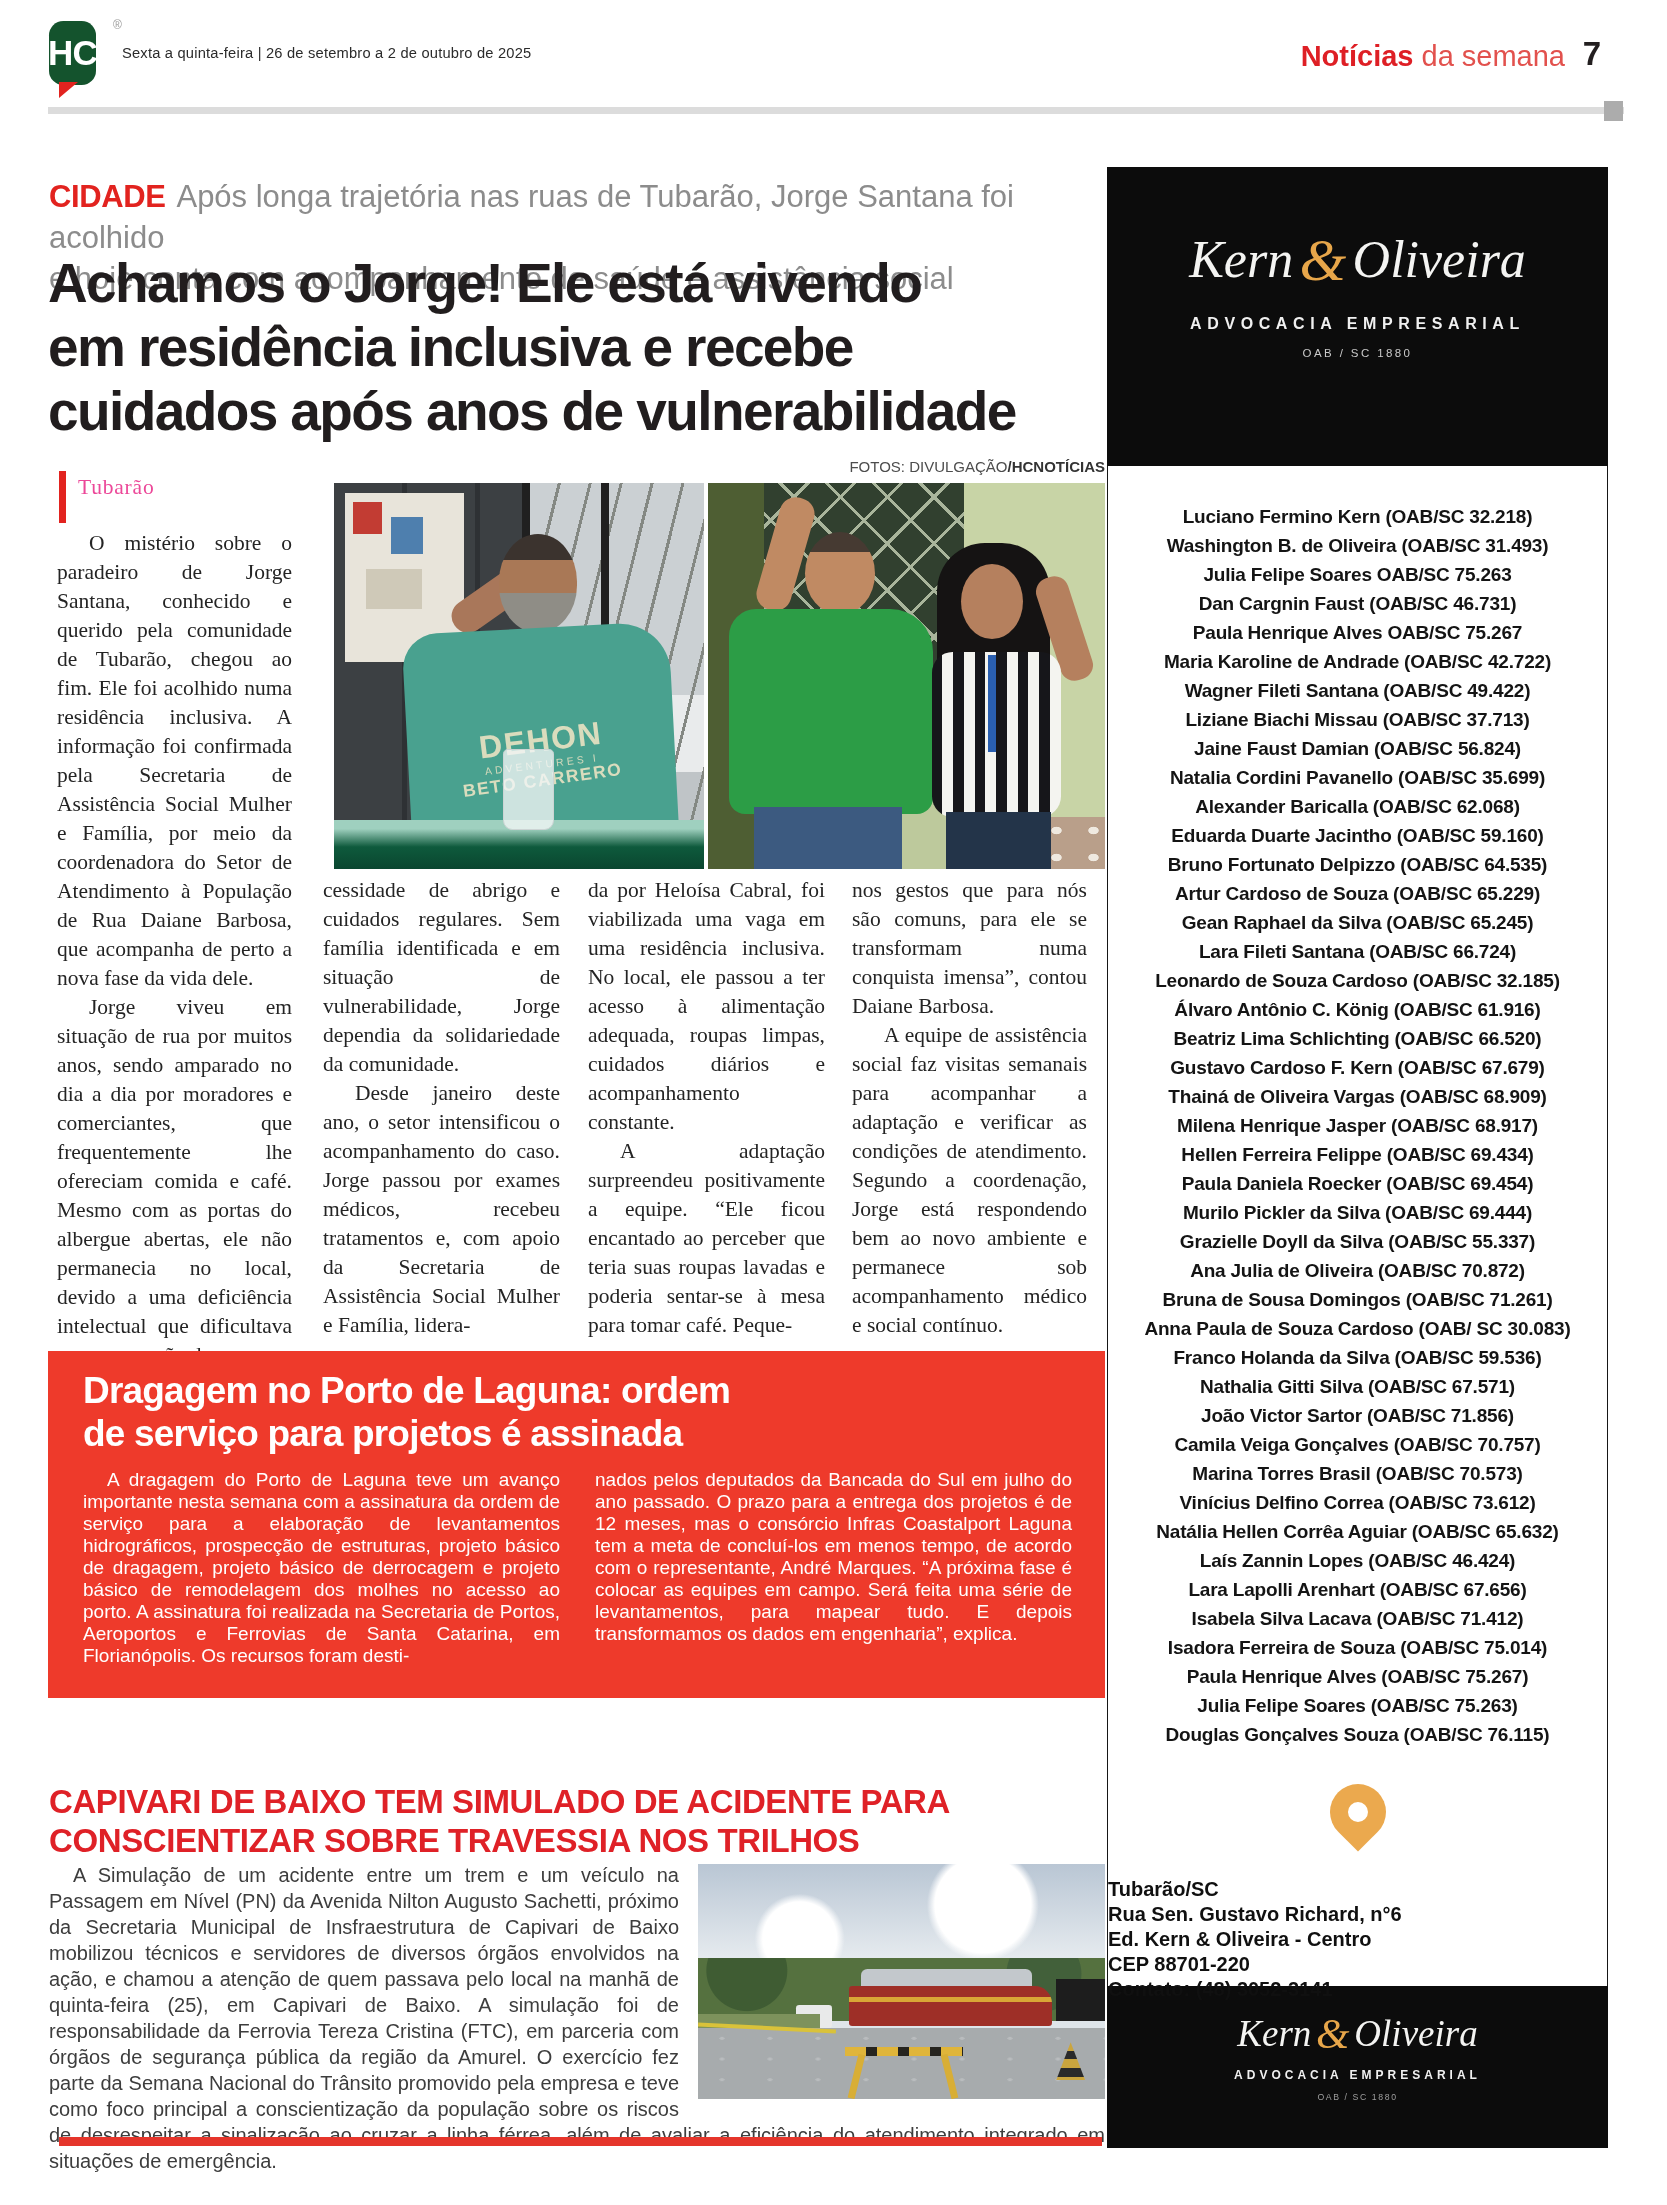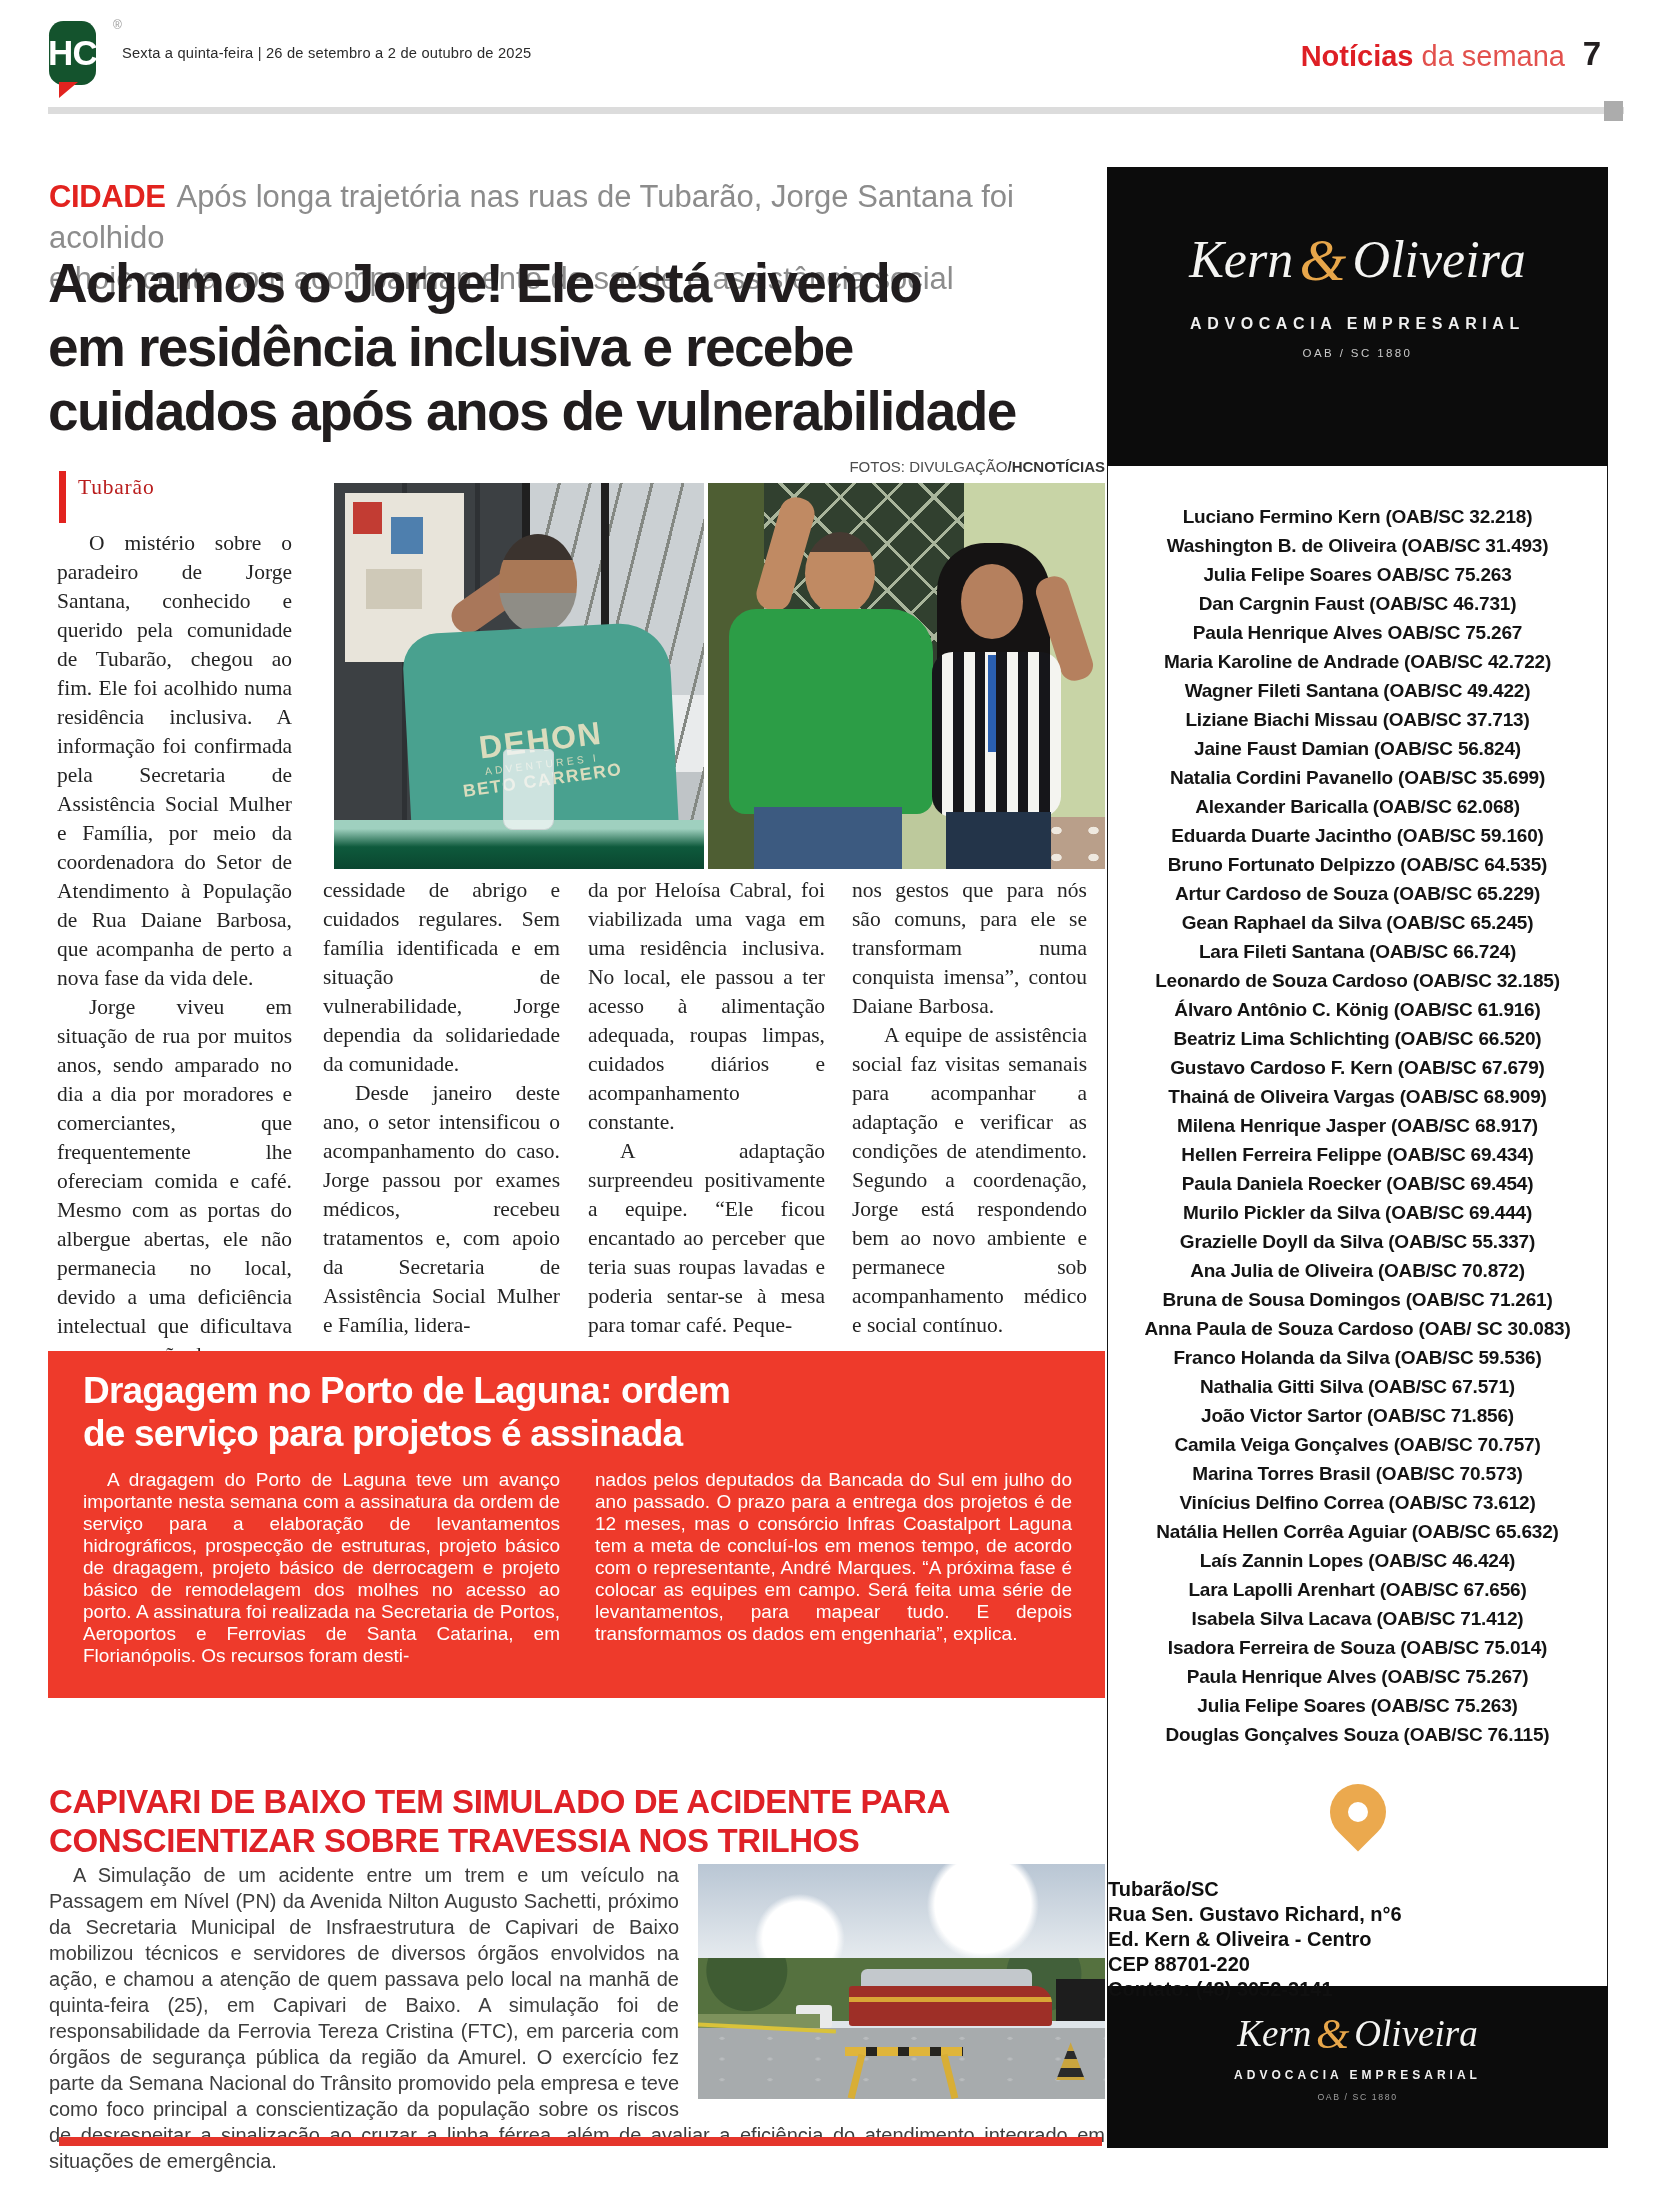--- a/index.html
+++ b/index.html
@@ -24,21 +24,21 @@
 
   
   .kicker{left:49px;top:156px;width:1065px;font-size:31px;line-height:41px;color:#8c8c8c;margin-top:20px;}
   .kicker-word{color:#e2231f;font-weight:800;margin-right:11px;letter-spacing:-0.4px;}
   .headline{left:48px;top:251px;width:1065px;}
   .hl-line{font-size:55px;line-height:64px;font-weight:700;color:#211d1e;letter-spacing:-1.6px;}
 
   .photo-credit{top:458px;right:563px;font-size:15px;color:#4d4d4d;white-space:nowrap;}
   .photo-credit b{color:#333;}
   .byline-bar{left:59px;top:471px;width:7.2px;height:52px;background:#e2231f;}
-  .byline{left:78px;top:475px;font-family:"Liberation Serif",serif;font-size:21.5px;color:#b91c1c;letter-spacing:0.8px;}
+  .byline{left:78px;top:475px;font-family:"Liberation Serif",serif;font-size:21.5px;color:#ec4899;letter-spacing:0.8px;}
 
   
   .serif-col{font-family:"Liberation Serif",serif;font-size:21.5px;line-height:29px;
              text-align:justify;color:#242424;}
   .serif-col p{margin:0;text-indent:32px;}
   .serif-col.cont p:first-child{text-indent:0;}
   .col1{left:57px;top:529px;width:235px;}
   .col2{left:323px;top:876px;width:237px;}
   .col3{left:588px;top:876px;width:237px;}
   .col4{left:852px;top:876px;width:235px;}

